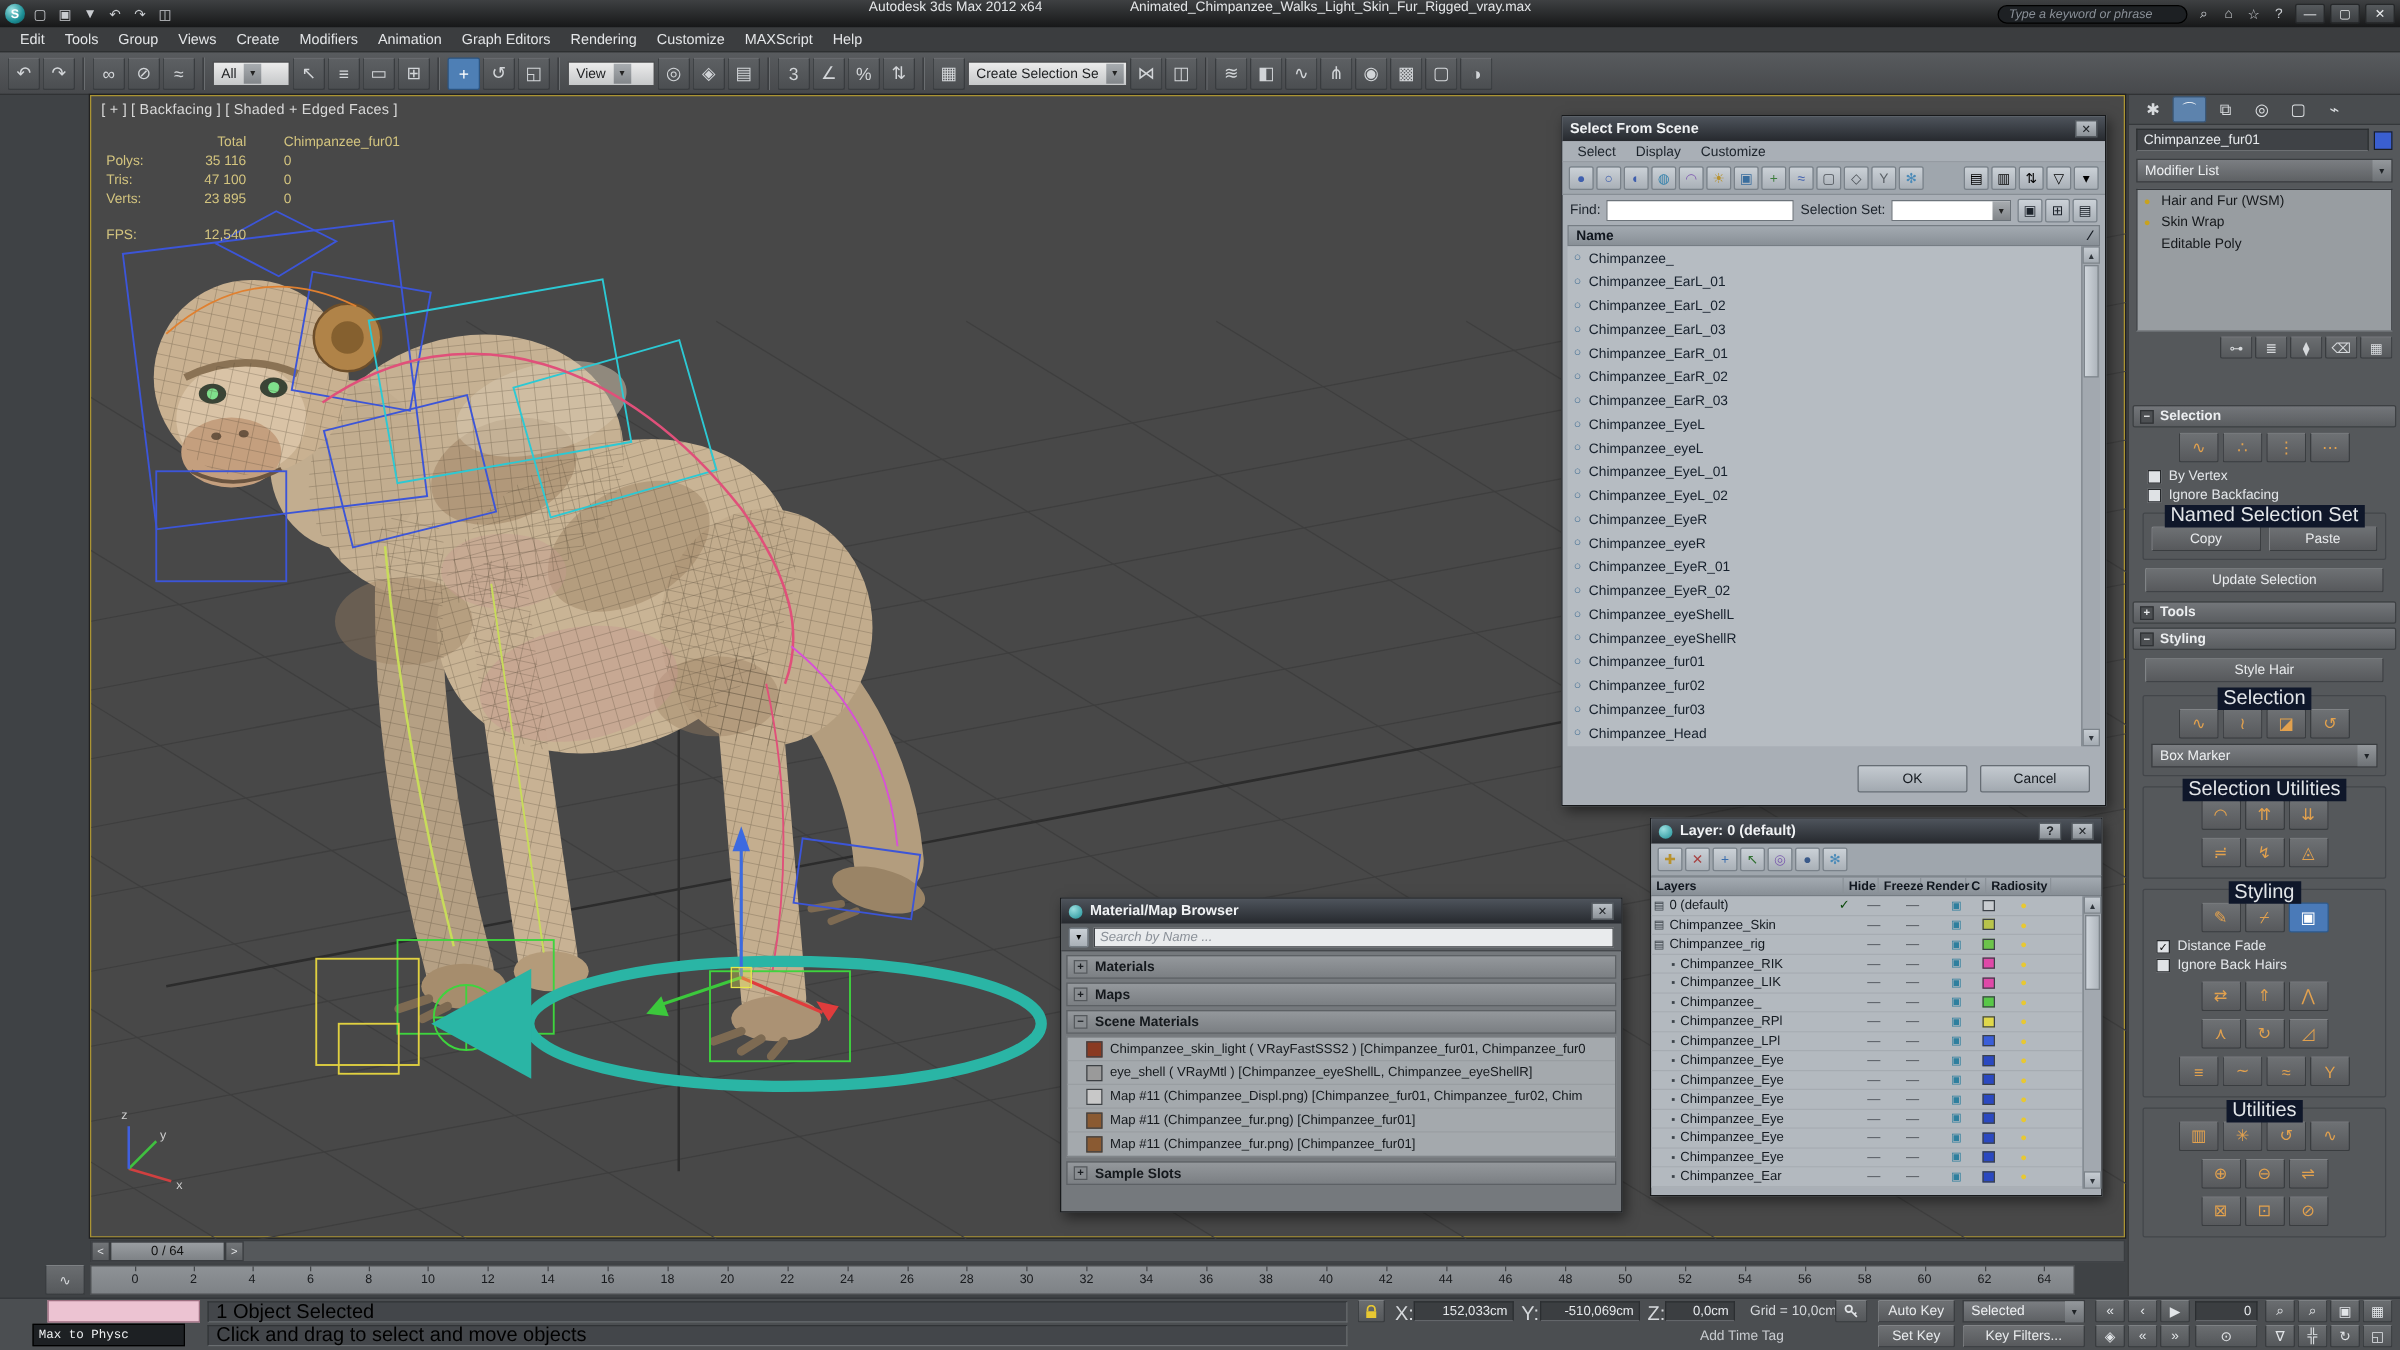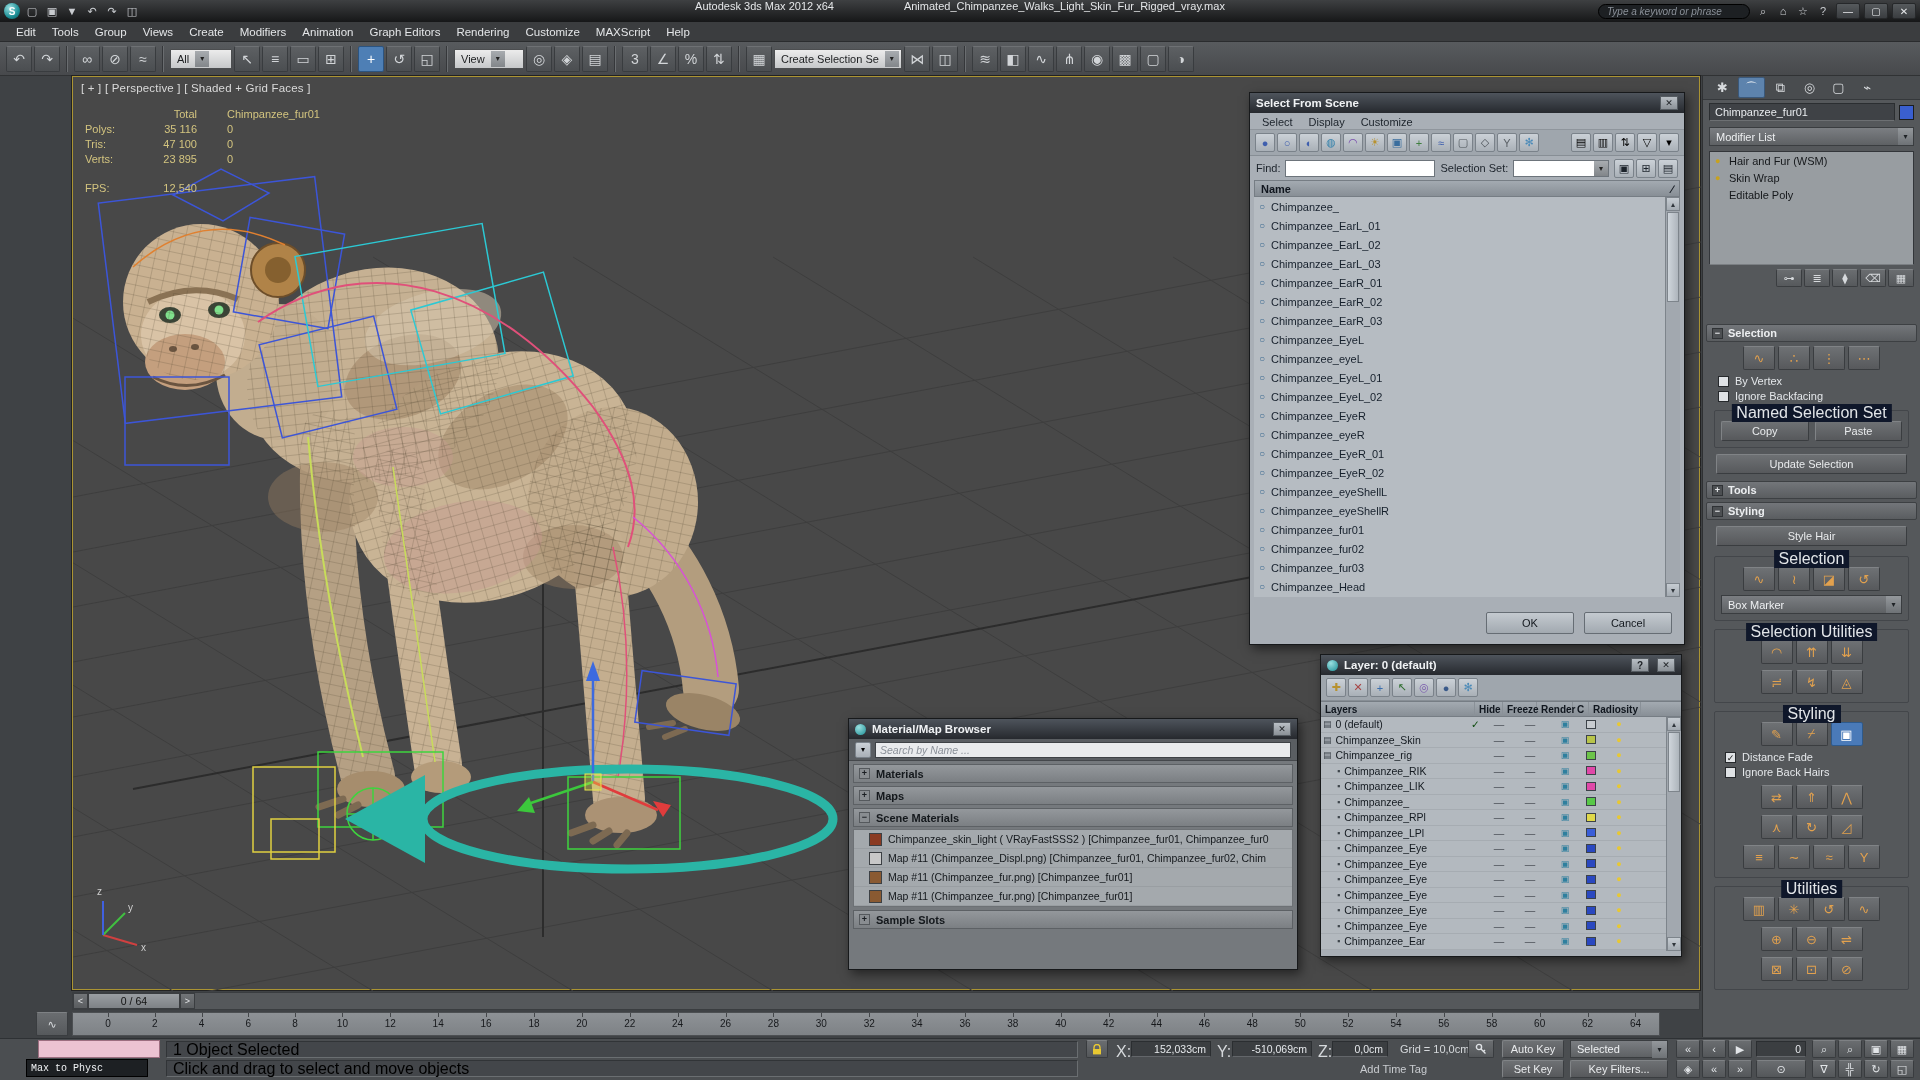--- a/index.html
+++ b/index.html
@@ -409,21 +409,21 @@
       </g>
       <g stroke-width="2">
         <line x1="30" y1="858" x2="64" y2="868" stroke="#d04040"></line>
         <line x1="30" y1="858" x2="52" y2="836" stroke="#40c040"></line>
         <line x1="30" y1="858" x2="30" y2="824" stroke="#4060e0"></line>
       </g>
       <text x="68" y="874" font-size="10" fill="#cfcfcf">x</text>
       <text x="55" y="834" font-size="10" fill="#cfcfcf">y</text>
       <text x="24" y="818" font-size="10" fill="#cfcfcf">z</text>
     </svg>
-    <div id="vp-label">[ + ] [ Perspective ] [ Shaded + Grid Faces ]</div>
+    <div id="vp-label">[ + ] [ Backfacing ] [ Shaded + Edged Faces ]</div>
     <div id="vp-stats">
       <div class="vs-row">
           <span class="vs-c1"></span>
           <span class="vs-c2">Total</span>
           <span class="vs-c3">Chimpanzee_fur01</span>
         </div>
       <div>
 
       <div class="vs-row">
             <span class="vs-c1">Polys:</span>
@@ -1068,20 +1068,24 @@
       </div>
     <div class="mb-bar">
         <span class="pm-box">−</span>
         <span>Scene Materials</span>
       </div>
     <div id="mb-entries">
 
     <div class="mb-entry">
           <span class="mb-thumb" style="background: rgb(138, 58, 34);"></span>
           <span>Chimpanzee_skin_light  ( VRayFastSSS2 )  [Chimpanzee_fur01, Chimpanzee_fur0</span>
+        </div>
+        <div class="mb-entry">
+          <span class="mb-thumb" style="background: rgb(154, 154, 154);"></span>
+          <span>eye_shell  ( VRayMtl )  [Chimpanzee_eyeShellL, Chimpanzee_eyeShellR]</span>
         </div>
         <div class="mb-entry">
           <span class="mb-thumb" style="background: rgb(200, 200, 200);"></span>
           <span>Map #11 (Chimpanzee_Displ.png)  [Chimpanzee_fur01, Chimpanzee_fur02, Chim</span>
         </div>
         <div class="mb-entry">
           <span class="mb-thumb" style="background: rgb(138, 90, 50);"></span>
           <span>Map #11 (Chimpanzee_fur.png)  [Chimpanzee_fur01]</span>
         </div>
         <div class="mb-entry">

